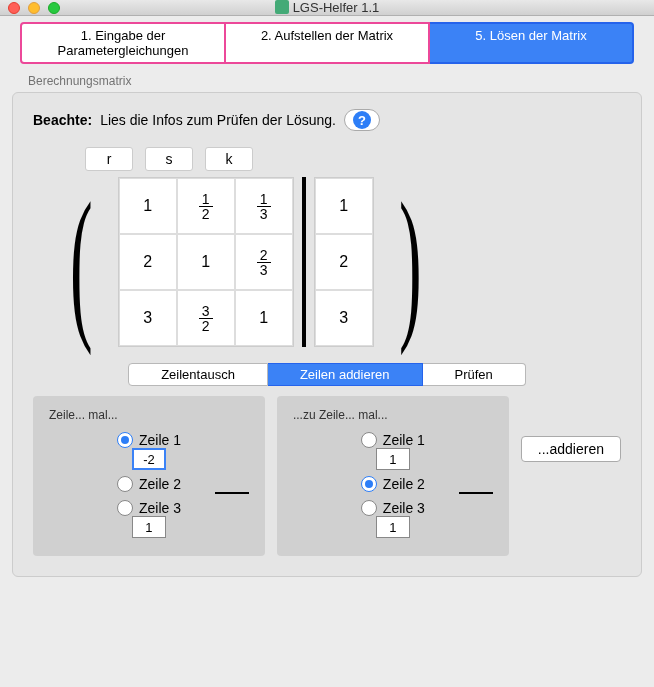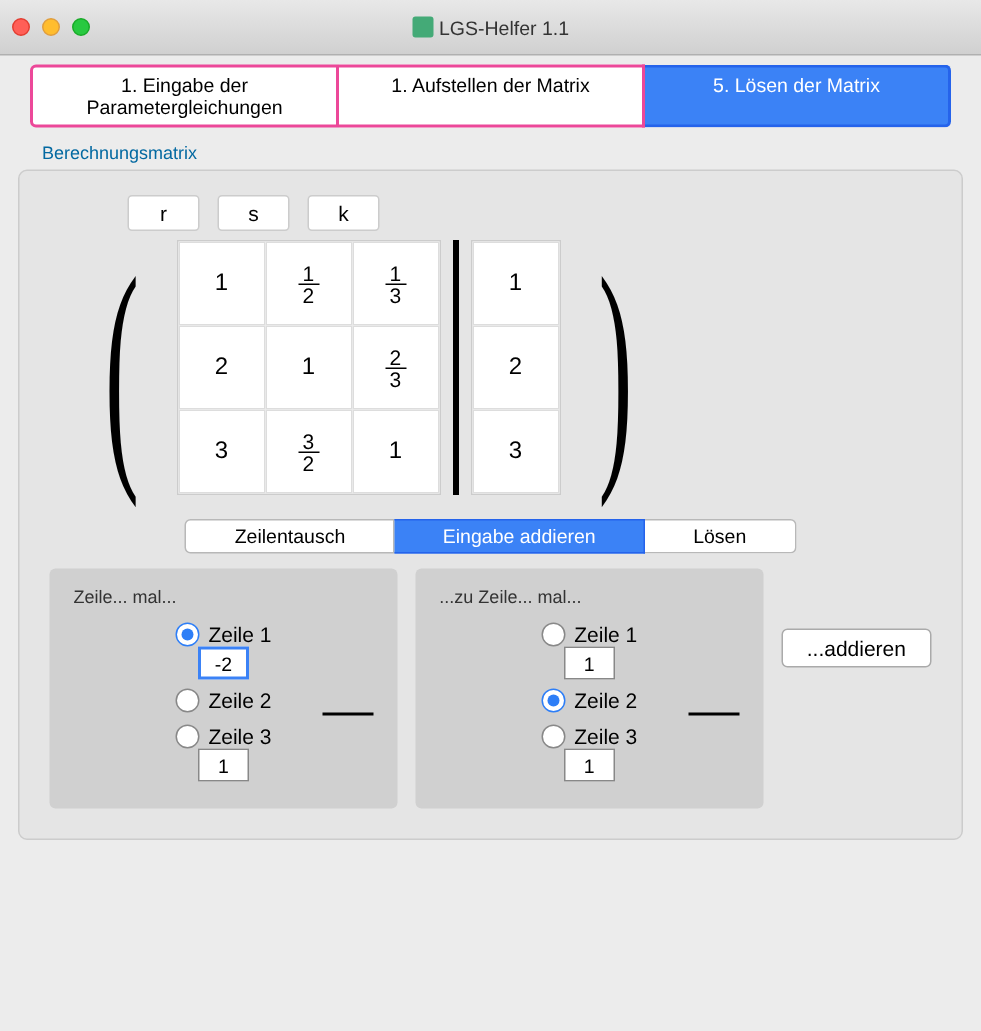--- a/index.html
+++ b/index.html
@@ -1,34 +1,34 @@
 <!DOCTYPE html>
 <html><head>
 <meta charset="utf-8">
 <style>
 * { box-sizing: border-box; margin: 0; padding: 0; font-family: -apple-system, "Helvetica Neue", Arial, sans-serif; }
 body { background: #ececec; width: 654px; height: 687px; overflow: hidden; }
 
-.titlebar { height: 37px; background: linear-gradient(#e8e8e8,#d0d0d0); border-bottom: 1px solid #b0b0b0; display: flex; align-items: center; position: relative; }
+.titlebar { height: 16px; background: linear-gradient(#e8e8e8,#d0d0d0); border-bottom: 1px solid #b0b0b0; display: flex; align-items: center; position: relative; }
 .traffic { display: flex; gap: 8px; margin-left: 8px; }
 .traffic span { width: 12px; height: 12px; border-radius: 50%; display: block; }
 .tl-close { background: #ff5f57; border: 1px solid #e33e32; }
 .tl-min { background: #ffbd2e; border: 1px solid #e09e3e; }
 .tl-max { background: #28c940; border: 1px solid #1aab29; }
 .titlebar-title { position: absolute; left: 0; right: 0; text-align: center; font-size: 13px; color: #333; }
 .title-icon { display: inline-block; width: 14px; height: 14px; background: #4a7; vertical-align: -2px; margin-right: 4px; border-radius: 2px; }
 
 .tabs-main { display: flex; margin: 6px 20px 0 20px; }
 .tab-main { flex: 1; background: #fff; border: 2px solid #ec4899; padding: 4px 8px; font-size: 13px; text-align: center; cursor: pointer; }
 .tab-main:first-child { border-radius: 4px 0 0 4px; }
 .tab-main:last-child { border-radius: 0 4px 4px 0; }
 .tab-main.active { background: #3b82f6; color: #fff; border-color: #2563eb; }
 .tab-main + .tab-main { border-left: none; }
 
-.group-label { font-size: 12px; color: #0369a1; margin: 10px 0 4px 28px; }
+.group-label { font-size: 12px; color: #737373; margin: 10px 0 4px 28px; }
 
 .panel { margin: 0 12px 12px 12px; background: #e5e5e5; border: 1px solid #ccc; border-radius: 6px; padding: 16px 20px 20px 20px; }
 
 .notice-row { display: flex; align-items: center; gap: 8px; font-size: 14px; margin-bottom: 16px; }
 .notice-row strong { font-weight: bold; }
 .help-btn { width: 36px; height: 22px; background: #fff; border: 1px solid #aaa; border-radius: 11px; display: inline-flex; align-items: center; justify-content: center; cursor: pointer; }
 .help-q { width: 18px; height: 18px; border-radius: 50%; background: #2d7ef7; color: #fff; font-size: 13px; font-weight: bold; display: flex; align-items: center; justify-content: center; }
 
 .matrix-area { display: flex; align-items: center; justify-content: flex-start; gap: 8px; margin-bottom: 16px; margin-left: 20px; }
 .col-headers { display: flex; gap: 12px; margin-left: 52px; margin-bottom: 6px; }
@@ -72,28 +72,35 @@
   <div class="traffic">
     <span class="tl-close"></span>
     <span class="tl-min"></span>
     <span class="tl-max"></span>
   </div>
   <div class="titlebar-title"><span class="title-icon"></span><span>LGS-Helfer 1.1</span></div>
 </div>
 
 <div class="tabs-main">
   <div class="tab-main">1. Eingabe der Parametergleichungen</div>
-  <div class="tab-main">1. Aufstellen der Matrix</div>
+  <div class="tab-main">2. Aufstellen der Matrix</div>
   <div class="tab-main active">5. Lösen der Matrix</div>
 </div>
 
 <div class="group-label">Berechnungsmatrix</div>
 
 <div class="panel">
 
+  <div class="notice-row">
+    <strong>Beachte:</strong>
+    <span>Lies die Infos zum Prüfen der Lösung.</span>
+    <span class="help-btn">
+        <span class="help-q">?</span>
+      </span>
+  </div>
 
   <div class="col-headers">
     <div class="col-h">r</div>
     <div class="col-h">s</div>
     <div class="col-h">k</div>
   </div>
 
   <div class="matrix-area">
     <div class="bracket">(</div>
     <div class="grid" id="lhs">
@@ -131,22 +138,22 @@
     <div class="grid rhs" id="rhs">
         <div class="cell">1</div>
         <div class="cell">2</div>
         <div class="cell">3</div>
       </div>
     <div class="bracket">)</div>
   </div>
 
   <div class="subtabs">
     <div class="subtab">Zeilentausch</div>
-    <div class="subtab active">Eingabe addieren</div>
-    <div class="subtab">Lösen</div>
+    <div class="subtab active">Zeilen addieren</div>
+    <div class="subtab">Prüfen</div>
   </div>
 
   <div class="op-row">
     <div class="op-box" id="opleft">
       <div class="op-label">Zeile... mal...</div>
     <div class="radio-row">
           <label>
             <input type="radio" name="g1" class="radio" checked="" style="">
             <span>Zeile 1</span>
           </label>

